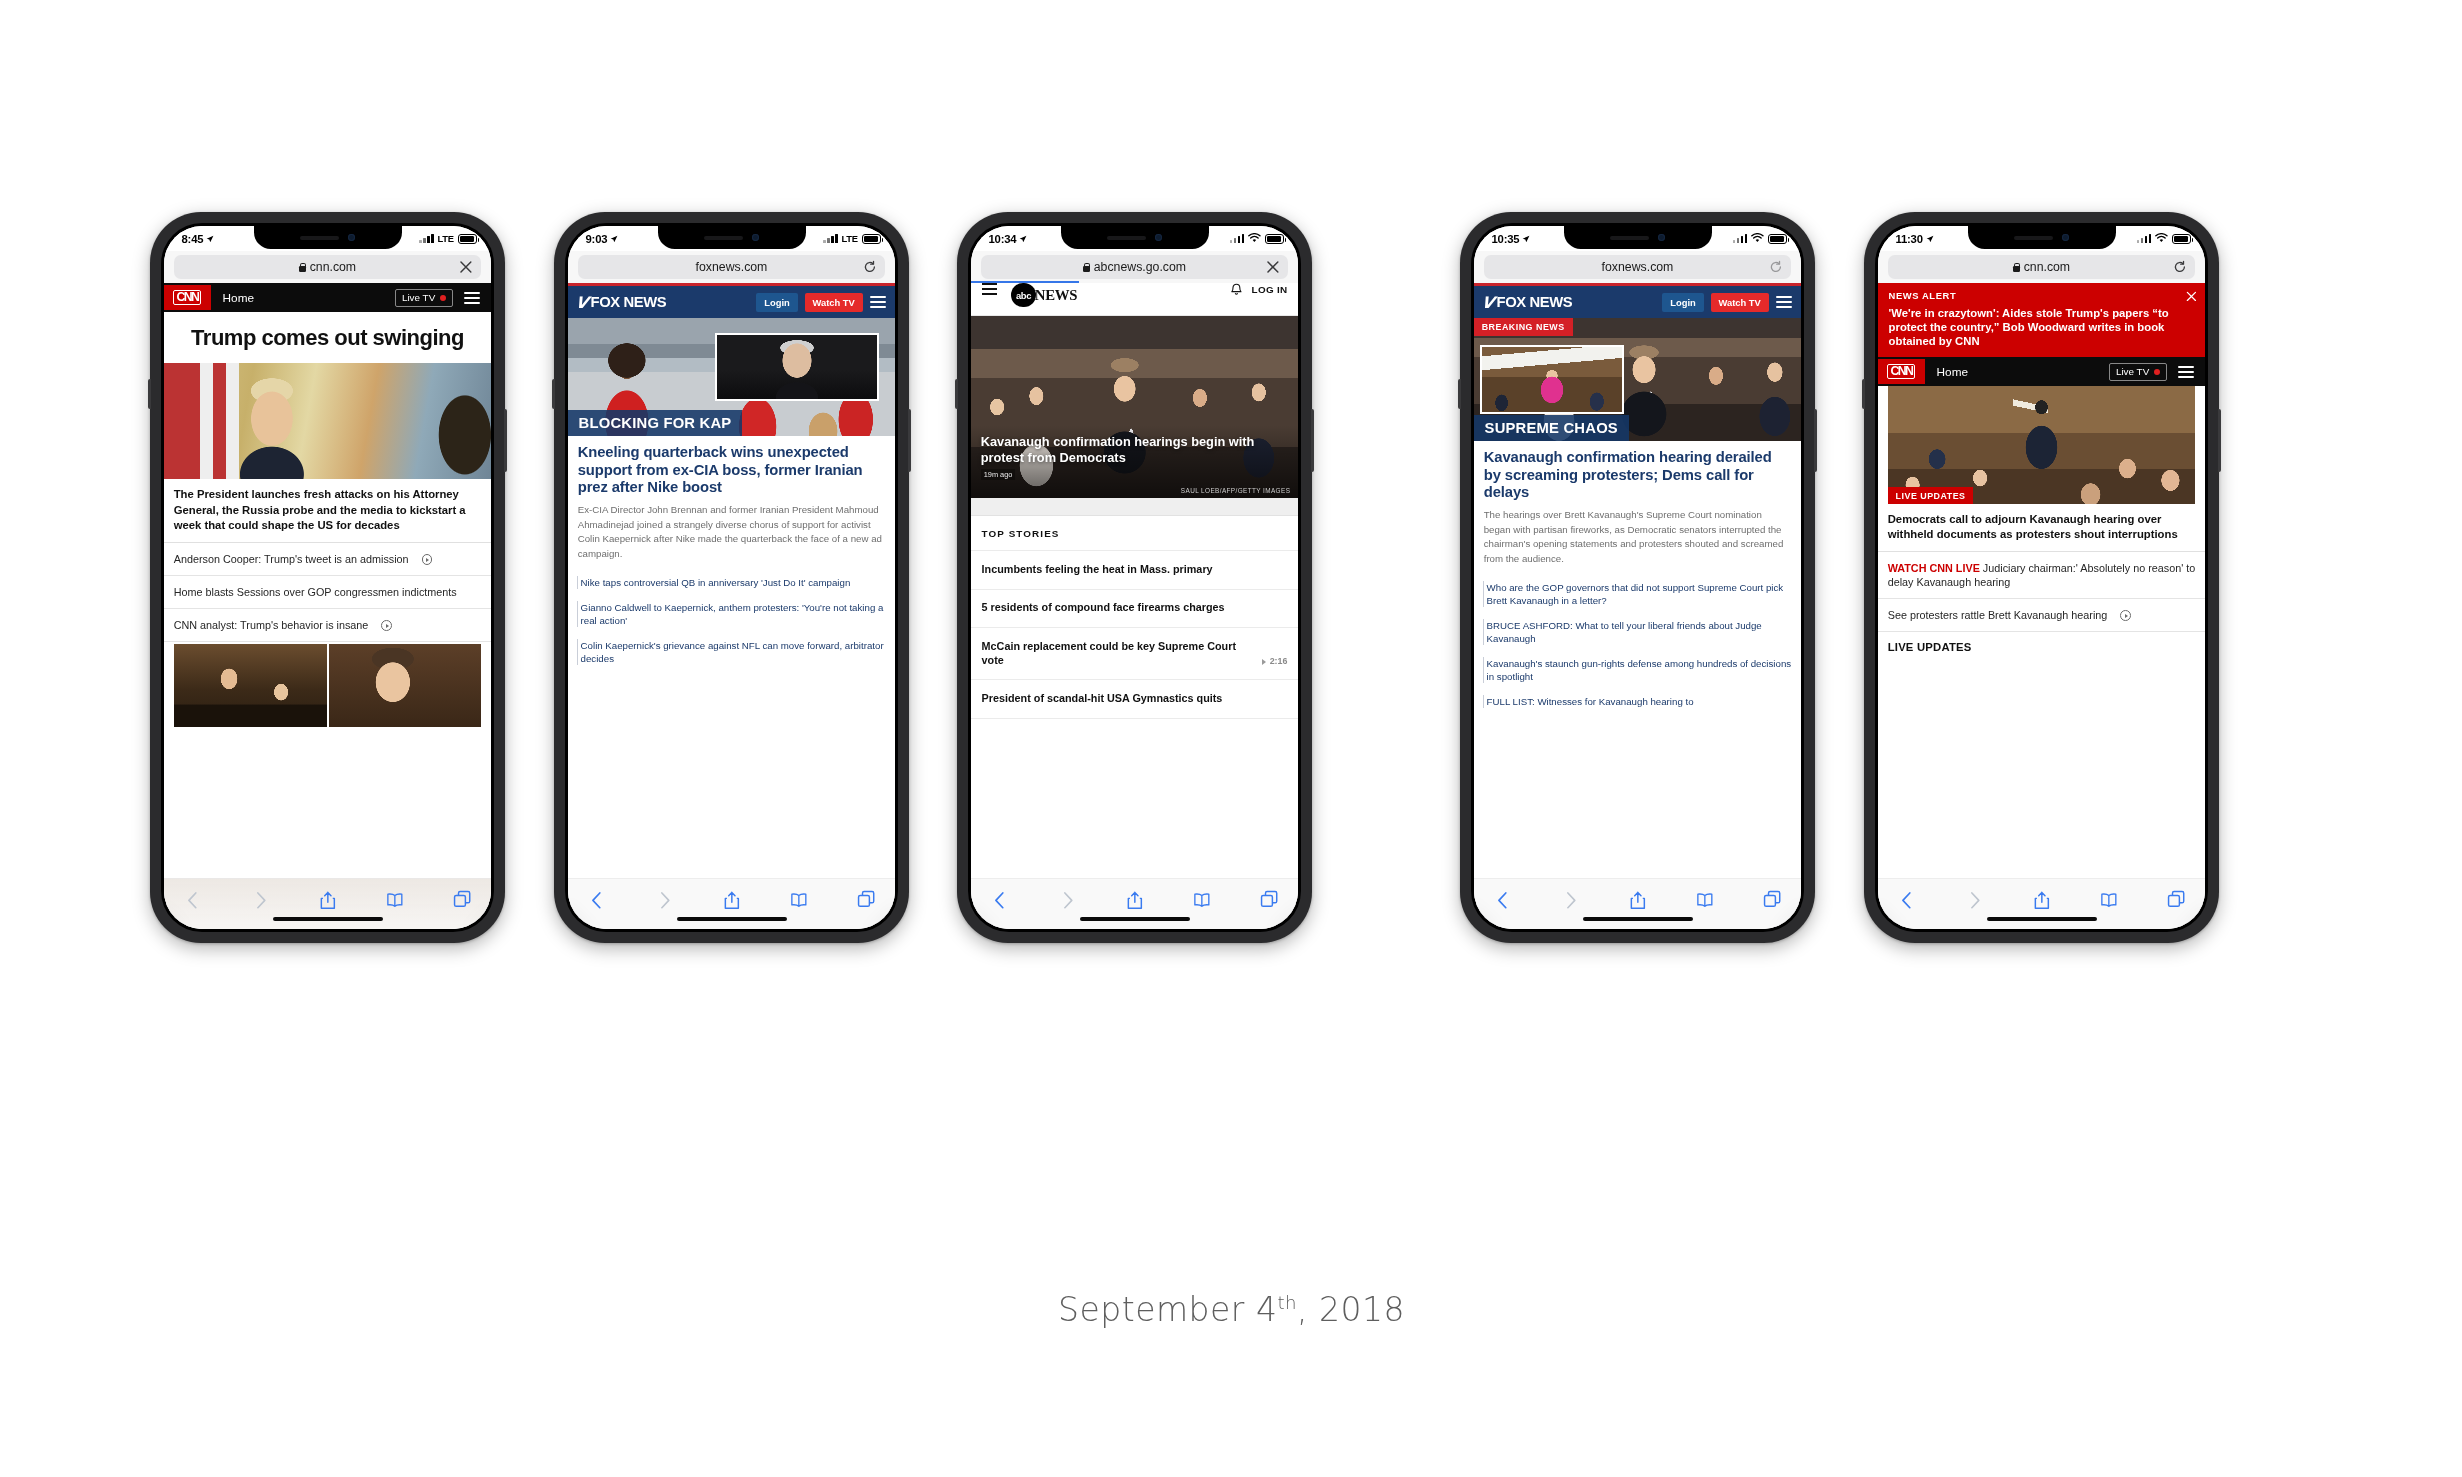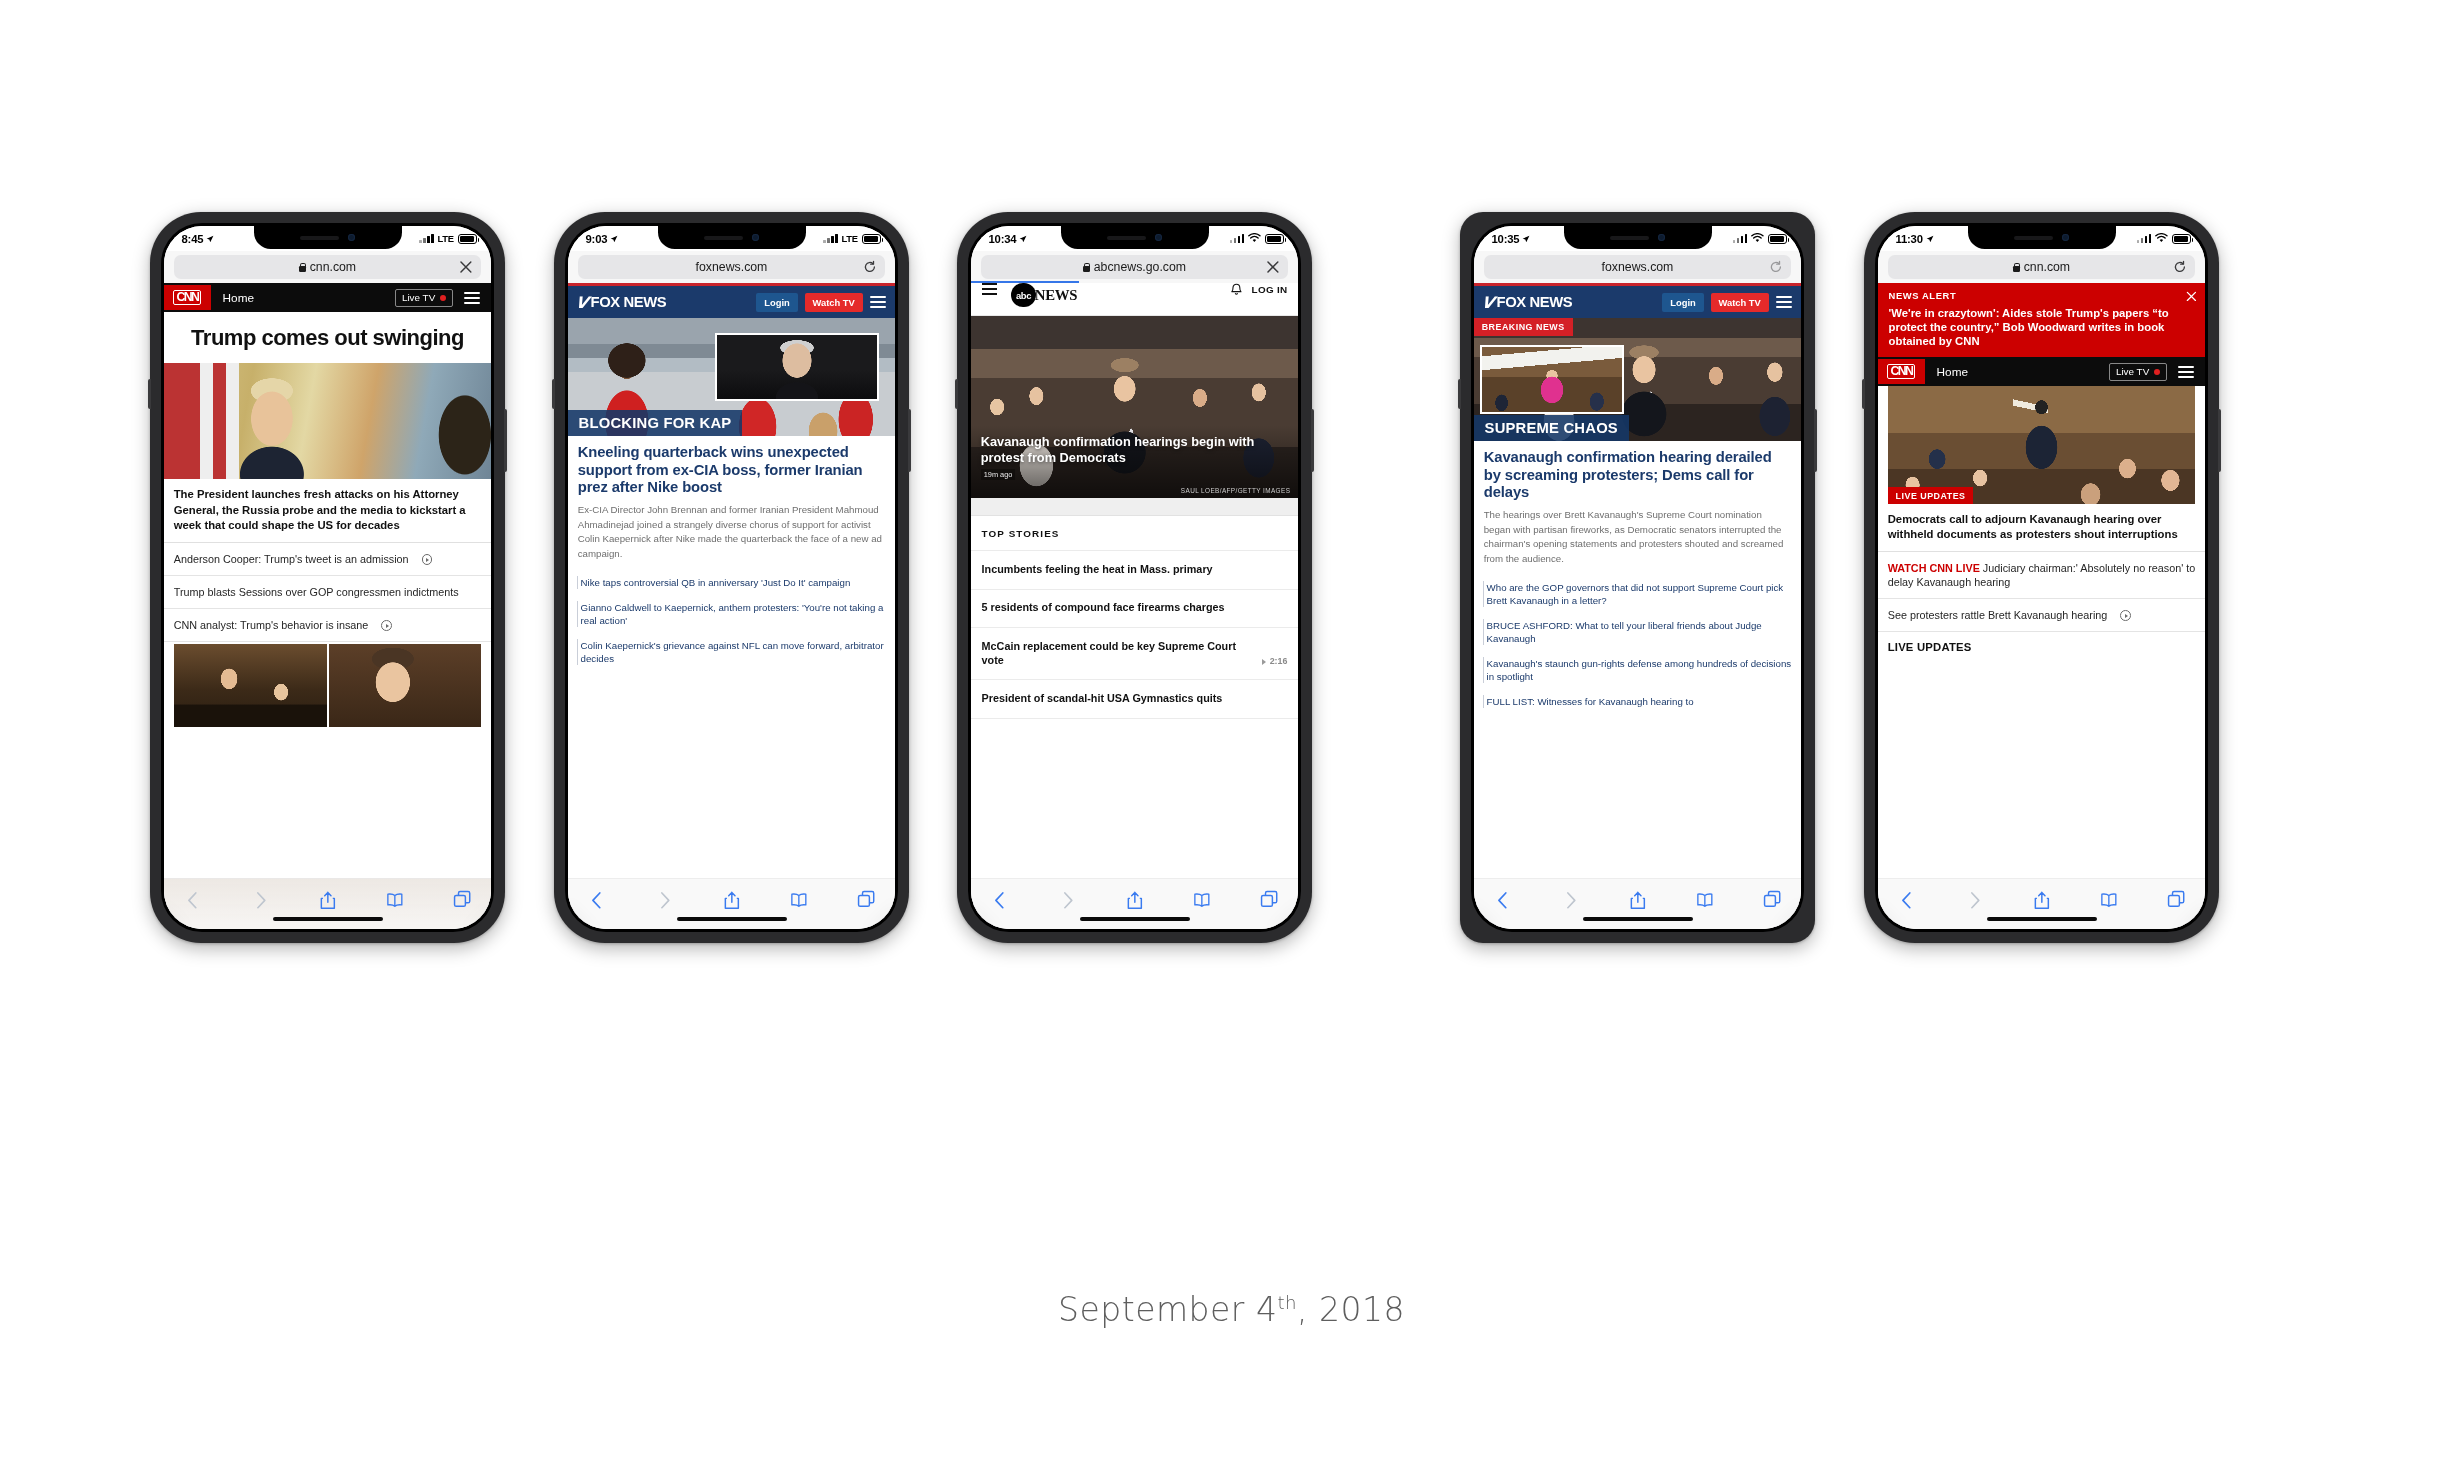--- a/index.html
+++ b/index.html
@@ -267,21 +267,21 @@
                linear-gradient(90deg, #b33 0 11%, #eee 11% 15%, #b33 15% 19%, #eee 19% 23%, transparent 23%),
                radial-gradient(ellipse 39px 59px at 92% 62%, #2c2418 0 66%, transparent 68%)"></div>
           </div>
           <div class="cnn-lead">The President launches fresh attacks on his Attorney General, the Russia probe and the media to kickstart a week that could shape the US for decades</div>
 
           <div class="cnn-item">
             <span>Anderson Cooper: Trump's tweet is an admission</span>
             <span class="playdot"></span>
           </div>
           <div class="cnn-item">
-            <span>Trump blasts Sessions over GOP congressmen indictments</span>
+            <span>Home blasts Sessions over GOP congressmen indictments</span>
           </div>
           <div class="cnn-item">
             <span>CNN analyst: Trump's behavior is insane</span>
             <span class="playdot"></span>
           </div>
 
           <div class="cnn-thumbs">
             <div>
               <div class="ph" style="background:linear-gradient(180deg,#6b4d2f,#3c2a18 55%,#2a1d11)"></div>
               <div class="ph" style="background:
@@ -549,21 +549,21 @@
                 <rect x="2.6" y="5.6" width="11" height="11" rx="1.6" fill="none" stroke="currentColor" stroke-width="1.5"></rect>
                 <path d="M6.6 5.6V3.2a1.6 1.6 0 0 1 1.6-1.6h8.2a1.6 1.6 0 0 1 1.6 1.6v8.2a1.6 1.6 0 0 1-1.6 1.6h-2.8" fill="none" stroke="currentColor" stroke-width="1.5"></path>
               </svg>
           </div>
           <div class="homebar"></div>
         </div>
       </div>
     </div>
   </div>
 
-  <div class="phone" style="left:1460px; top:212px;border-radius:23px;">
+  <div class="phone" style="left:1460px; top:212px;">
     <div class="bezel">
       <div class="screen">
         <div class="notch">
             <span class="speaker"></span>
             <span class="cam"></span>
           </div>
 
         <div class="statusbar">
           <div class="sb-left">
             <span>10:35</span>

